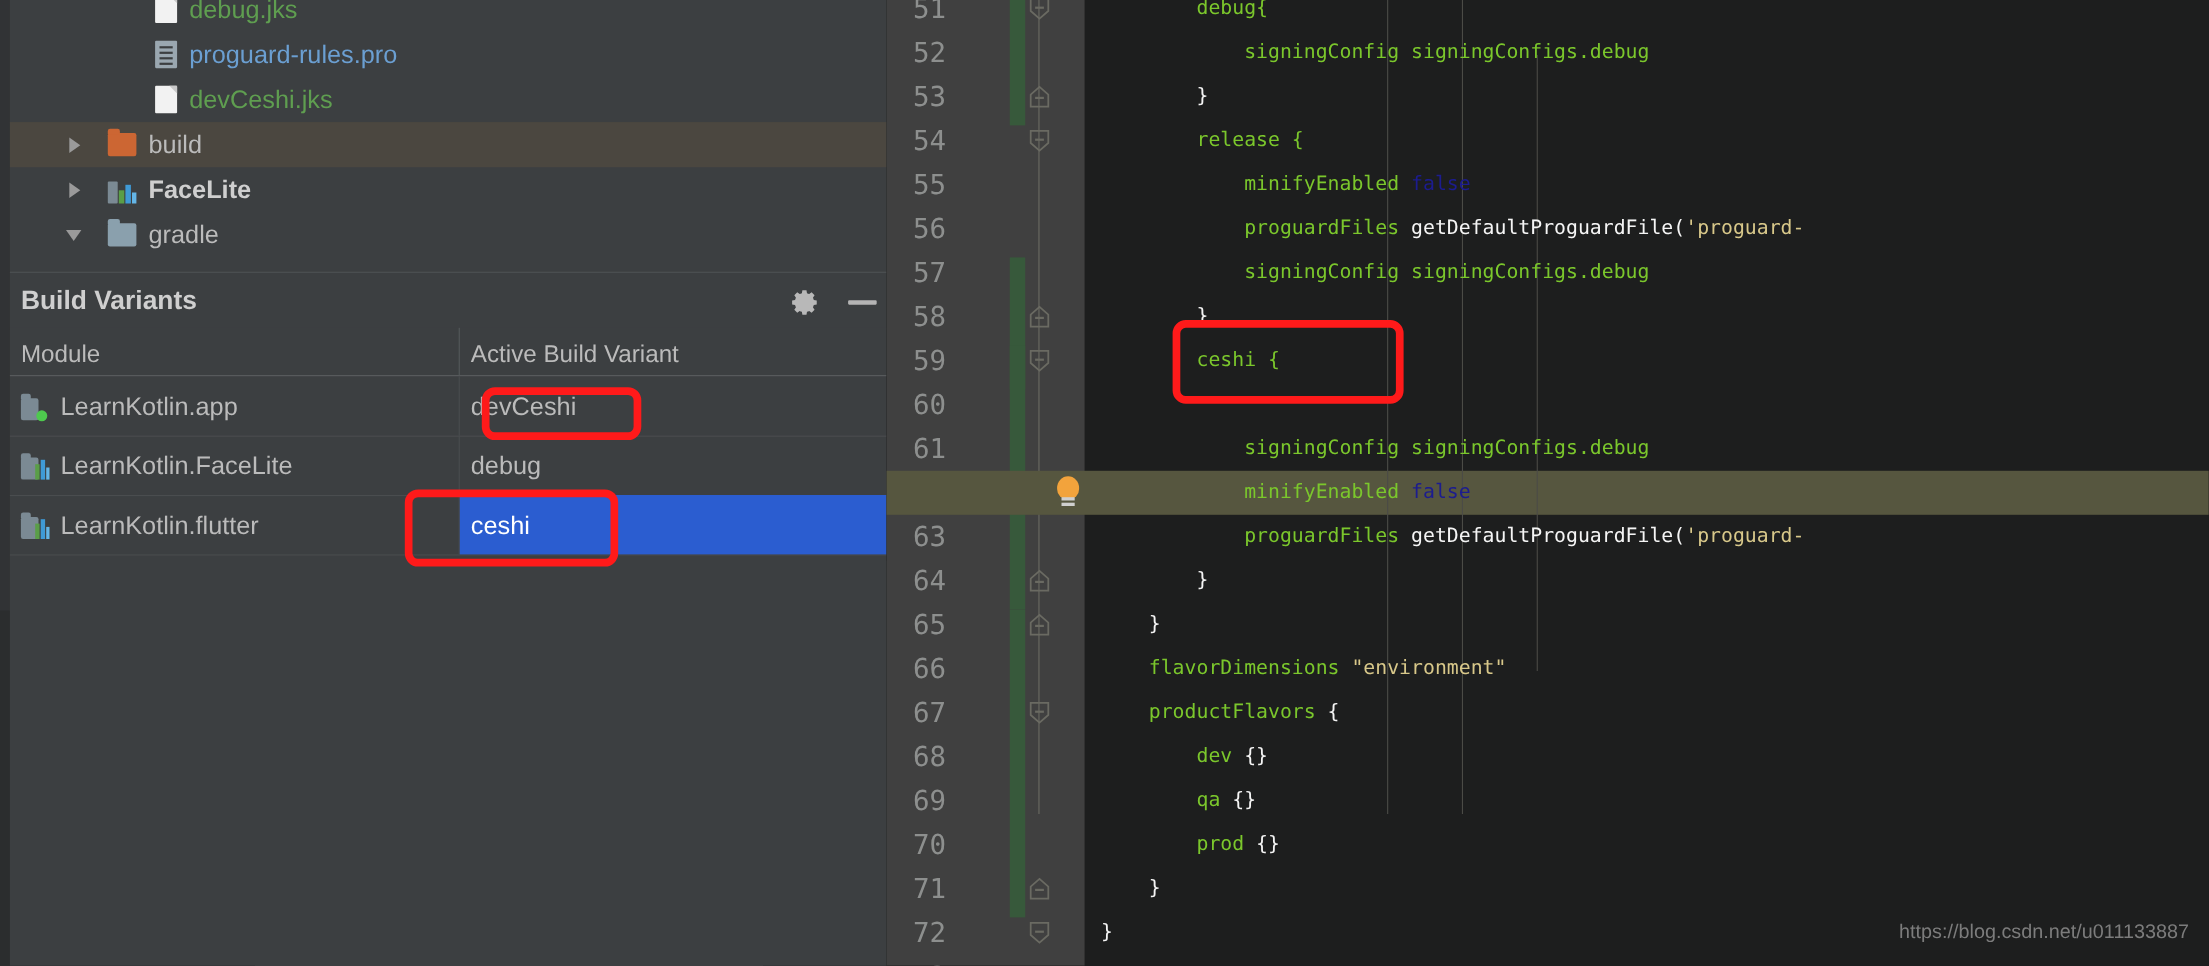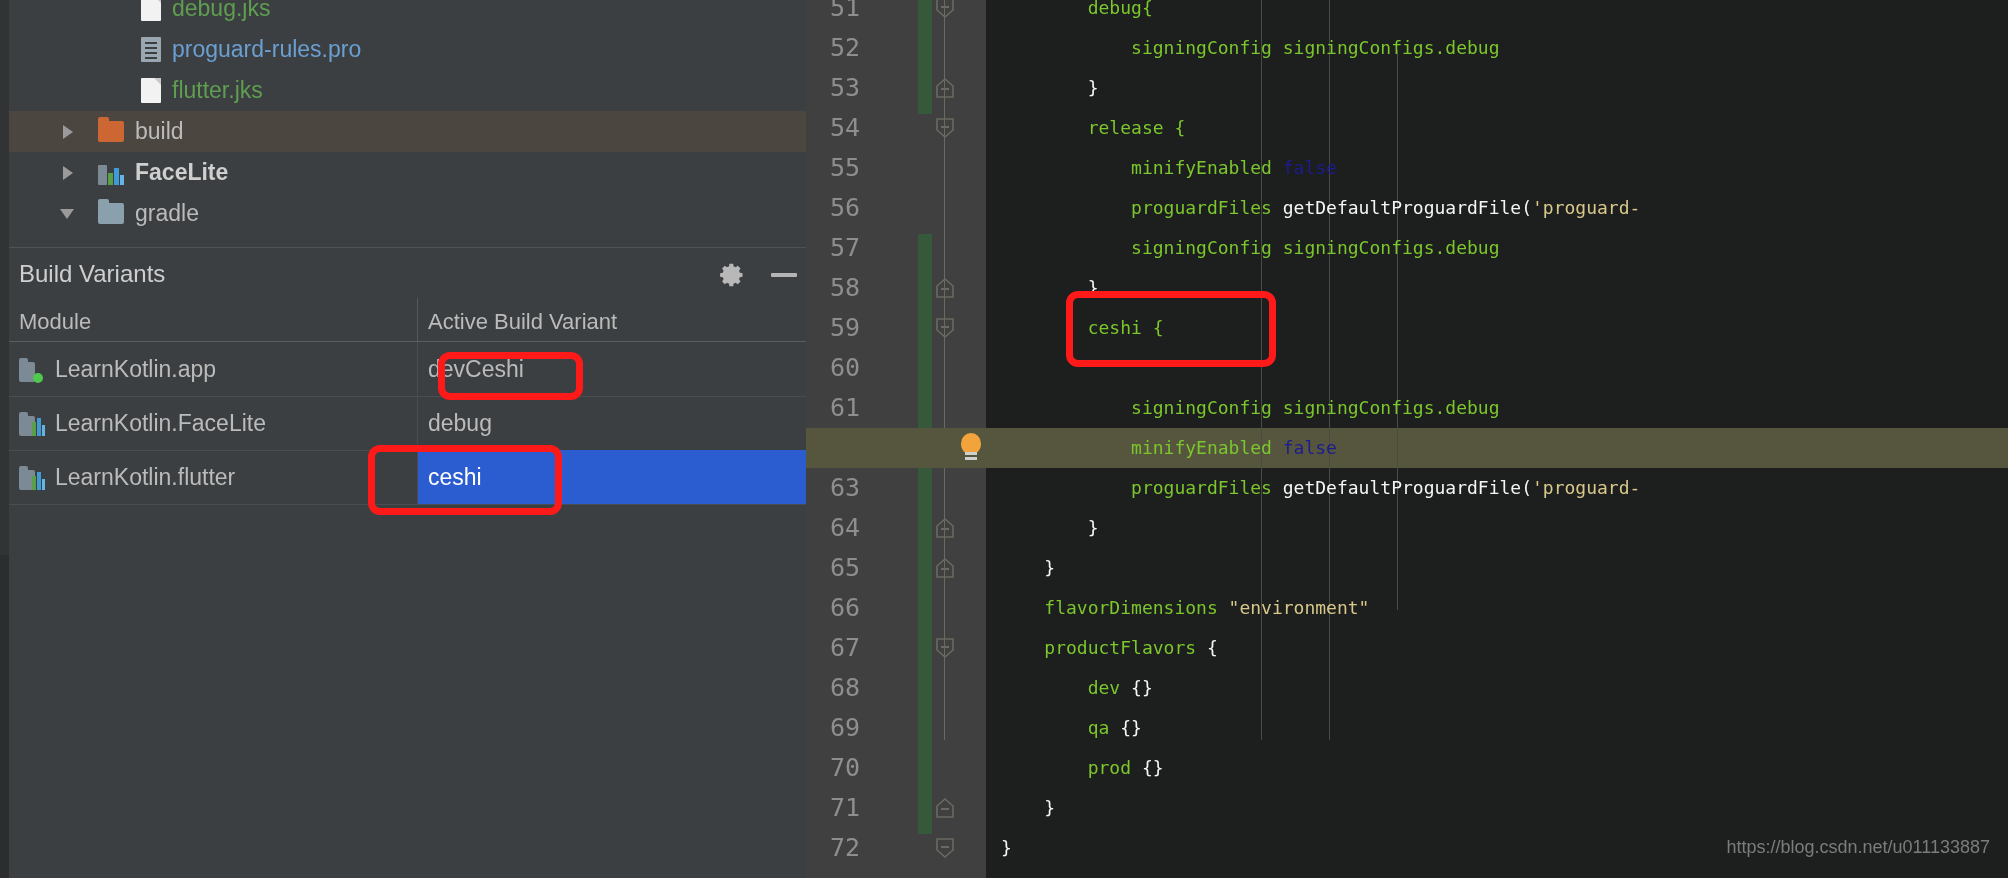--- a/index.html
+++ b/index.html
@@ -74,21 +74,21 @@
   .tree-label.green{color:#5f9e50;}
   .tree-label.blue{color:#6b9fd2;}
   .tree-label.bold{font-weight:bold;color:#cfcfcf;}
 
   
   #bv-header{
     position:absolute;left:9px;top:247px;width:797px;height:51px;
     background:#3c3f41;border-top:1px solid #4f5355;border-bottom:1px solid #2f3133;
   }
   #bv-title{
-    position:absolute;left:10px;top:12px;font-size:24px;color:#cfcfcf;
+    position:absolute;left:10px;top:12px;font-size:24px;color:#cfcfcf;font-weight:bold;
   }
   #bv-gear{position:absolute;left:709px;top:13px;width:28px;height:28px;}
   #bv-min{position:absolute;left:762px;top:25px;width:26px;height:4px;background:#b4b4b4;border-radius:1px;}
 
   
   #bv-table{position:absolute;left:9px;top:298px;width:797px;height:212px;}
   .bv-headrow{
     position:absolute;left:0;top:0;width:797px;height:43px;
     background:#3c3f41;border-bottom:1px solid #5a5e60;
   }
@@ -195,21 +195,21 @@
           <span class="tree-label green">debug.jks</span>
         </div>
         <div class="tree-row" style="top: 29px;">
           <div style="width: 132px; flex: 0 0 auto;"></div>
           <span class="ficon ico-textfile"></span>
           <span class="tree-label blue">proguard-rules.pro</span>
         </div>
         <div class="tree-row" style="top: 70px;">
           <div style="width: 132px; flex: 0 0 auto;"></div>
           <span class="ficon ico-file"></span>
-          <span class="tree-label green">flutter.jks</span>
+          <span class="tree-label green">devCeshi.jks</span>
         </div>
         <div class="tree-row sel" style="top: 111px;">
           <div style="width: 50px; flex: 0 0 auto;"></div>
           <span class="tw-arrow right"></span>
           <span style="width: 22px; flex: 0 0 auto;"></span>
           <span class="ficon ico-folder orange"></span>
           <span class="tree-label">build</span>
         </div>
         <div class="tree-row" style="top: 193px;">
           <div style="width: 50px; flex: 0 0 auto;"></div>

